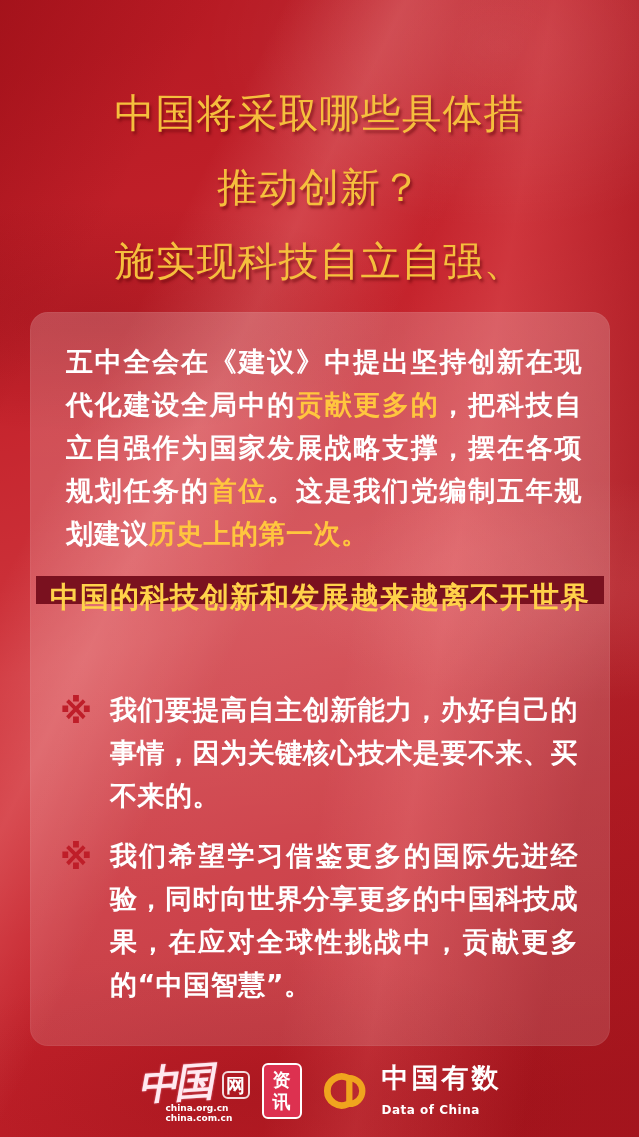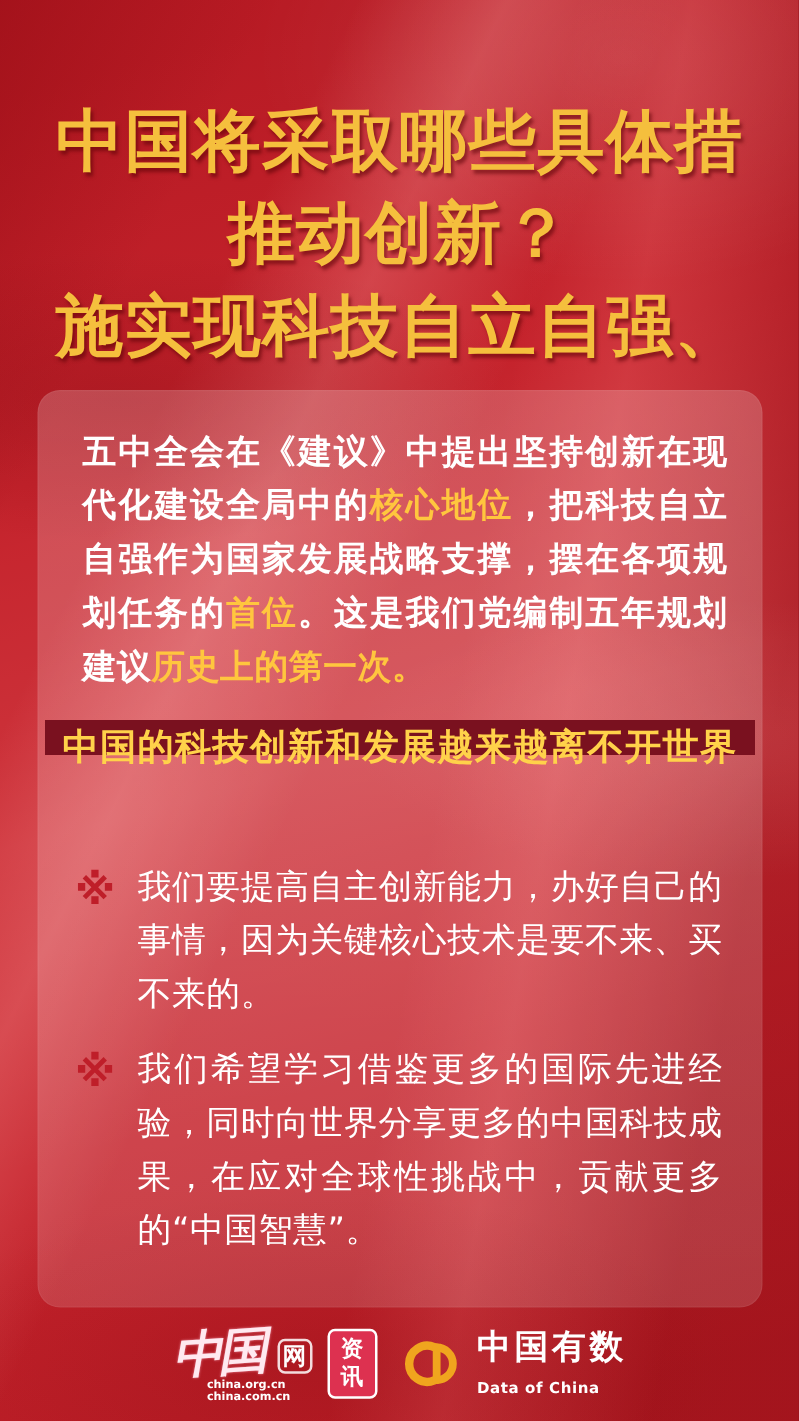--- a/index.html
+++ b/index.html
@@ -18,22 +18,22 @@
     content:"";position:absolute;inset:0;pointer-events:none;
     background:
       radial-gradient(ellipse 500px 180px at 15% 28%, rgba(120,6,14,0.28), rgba(120,6,14,0) 65%),
       radial-gradient(ellipse 420px 160px at 90% 52%, rgba(255,170,170,0.14), rgba(255,170,170,0) 70%),
       radial-gradient(ellipse 480px 200px at 40% 96%, rgba(130,8,16,0.25), rgba(130,8,16,0) 70%);
   }
 
   
   .title{
     position:absolute;top:76px;left:0;width:100%;
-    text-align:center;color:#f5bf3d;font-weight:700;
-    font-size:54px;line-height:74px;letter-spacing:1px;
+    text-align:center;color:#f5bf3d;font-weight:400;
+    font-size:40px;line-height:74px;letter-spacing:1px;
     text-shadow:2px 3px 3px rgba(88,0,6,0.55);
   }
 
   
   .panel{
     position:absolute;left:30px;top:312px;width:580px;height:734px;
     border-radius:18px;
     background:linear-gradient(180deg, rgba(255,255,255,0.20), rgba(255,255,255,0.14));
     box-shadow:0 0 0 1px rgba(255,255,255,0.05) inset;
   }
@@ -55,21 +55,21 @@
 
   .bullet{position:absolute;left:0;width:100%;}
   .bullet.b1{top:376px;}
   .bullet.b2{top:522px;}
   .bullet .marker{
     position:absolute;left:30px;top:2px;
     color:#bf1e29;font-size:33px;font-weight:700;line-height:43px;
   }
   .bullet p{
     margin:0 0 0 80px;width:468px;
-    color:#ffffff;font-size:27px;line-height:43px;font-weight:400;
+    color:#ffffff;font-size:27px;line-height:43px;font-weight:700;
     text-align:justify;letter-spacing:0.5px;
   }
 
   
   .footer{
     position:absolute;top:1056px;left:0;width:100%;height:70px;
     display:flex;justify-content:center;align-items:center;gap:12px;
   }
   .cn-logo{position:relative;width:112px;height:64px;}
   .cn-calli{
@@ -105,21 +105,21 @@
 <div class="stage">
 
   <div class="title">
     <div>中国将采取哪些具体措</div>
     <div>推动创新？</div>
     <div>施实现科技自立自强、</div>
   </div>
 
   <div class="panel">
 
-    <p class="intro"><span>五中全会在《建议》中提出坚持创新在现代化建设全局中的</span><span class="hl">核心地位</span><span>，把科技自立自强作为国家发展战略支撑，摆在各项规划任务的</span><span class="hl">首位</span><span>。这是我们党编制五年规划建议</span><span class="hl">历史上的第一次。</span></p>
+    <p class="intro"><span>五中全会在《建议》中提出坚持创新在现代化建设全局中的</span><span class="hl">贡献更多的</span><span>，把科技自立自强作为国家发展战略支撑，摆在各项规划任务的</span><span class="hl">首位</span><span>。这是我们党编制五年规划建议</span><span class="hl">历史上的第一次。</span></p>
 
     <div class="banner first">中国的科技创新和发展越来越离不开世界</div>
 
     <div class="bullet b1">
       <span class="marker">※</span>
       <p>我们要提高自主创新能力，办好自己的事情，因为关键核心技术是要不来、买不来的。</p>
     </div>
 
     <div class="bullet b2">
       <span class="marker">※</span>

